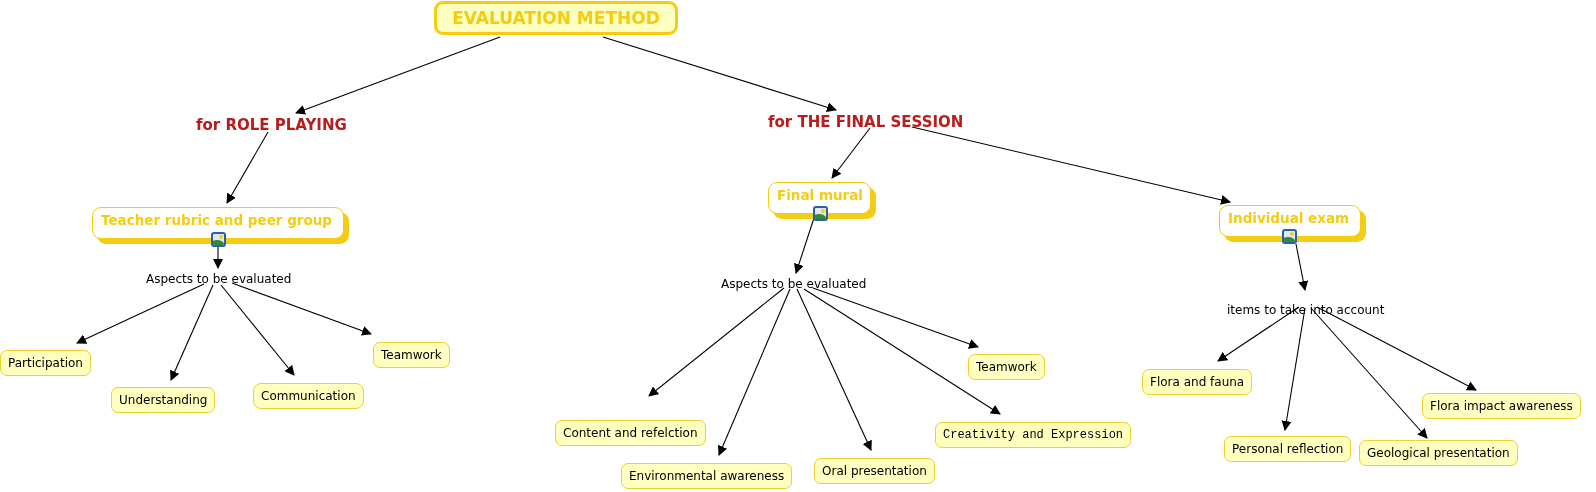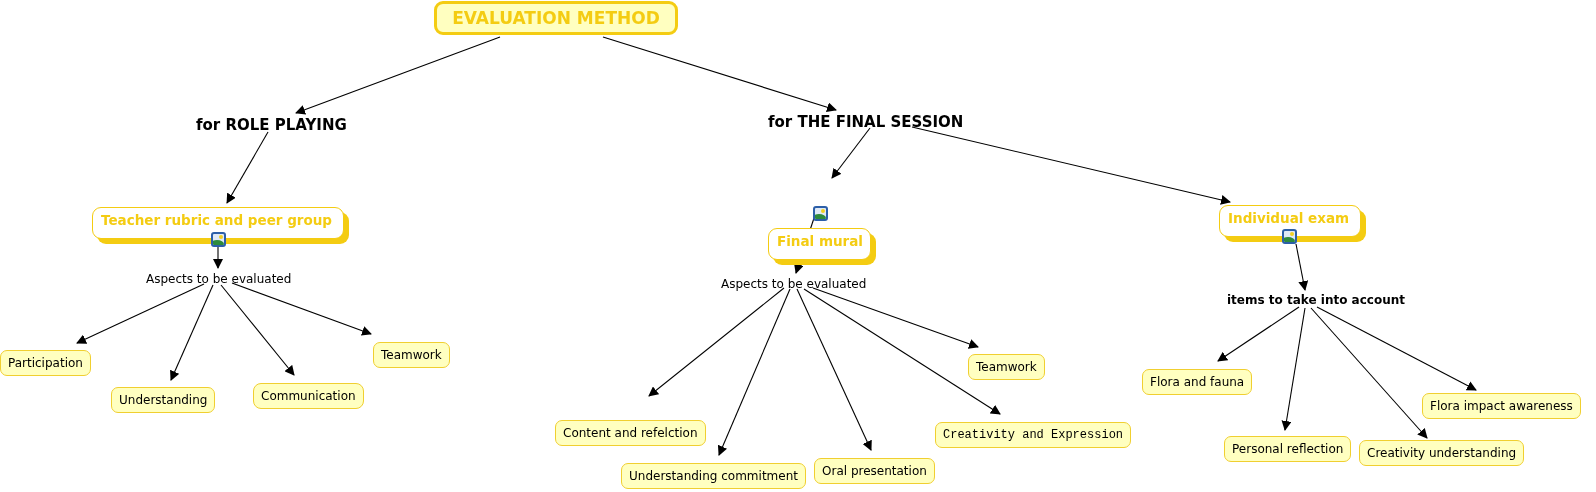--- a/index.html
+++ b/index.html
@@ -1,20 +1,20 @@
 <!DOCTYPE html>
 <html><head>
 <meta charset="utf-8">
 <style>
   html,body{margin:0;padding:0;background:#ffffff;}
   body{width:1596px;height:492px;position:relative;overflow:hidden;font-family:"DejaVu Sans","Liberation Sans",sans-serif;}
   svg#links{position:absolute;left:0;top:0;width:1596px;height:492px;}
   .node{position:absolute;box-sizing:border-box;white-space:nowrap;}
   .root{border:3px solid #f4cc12;border-radius:9px;background:#ffffc0;color:#f4cc12;font-weight:bold;font-size:17px;padding:4px 14px;}
-  .phrase-big{color:#000000;font-weight:bold;font-size:15px;}
+  .phrase-big{color:#b91c1c;font-weight:bold;font-size:15px;}
   .mid{border:1px solid #f4cc12;border-radius:9px;background:#fff;color:#f4cc12;font-weight:bold;font-size:13.5px;padding:4px 8px 10px 8px;box-shadow:5px 5px 0 #f4cc12;}
   .phrase{color:#000;font-size:12px;}
   .leaf{border:1px solid #f0cf30;border-radius:7px;background:#ffffc0;color:#000;font-size:12px;padding:5px 7px;}
   .img-icon{position:absolute;width:15px;height:15px;box-sizing:border-box;border:2px solid #2c5fa8;border-radius:3px;background:#dfe9f6;overflow:hidden;}
   .img-icon .sun{position:absolute;width:4px;height:4px;border-radius:50%;background:#f2d020;top:1px;right:1px;}
   .img-icon .hill{position:absolute;width:14px;height:8px;background:#2e8b3c;border-radius:50% 50% 0 0;bottom:-3px;left:-3px;}
 </style>
 </head>
 <body>
 
@@ -58,34 +58,34 @@
     <span class="hill"></span>
   </span>
 <div class="node phrase" style="left:146px;top:272px;">Aspects to be evaluated</div>
 <div class="node leaf" style="left:0px;top:350px;text-align:center;">Participation</div>
 <div class="node leaf" style="left:111px;top:387px;">Understanding</div>
 <div class="node leaf" style="left:253px;top:383px;border-radius:8px;">Communication</div>
 <div class="node leaf" style="left:373px;top:342px;">Teamwork</div>
 
 <div class="node phrase-big" style="left:768px;top:113px;">for THE FINAL SESSION</div>
 
-<div class="node mid" style="left:768px;top:182px;width:103px;margin-top:46px;">Final mural</div>
+<div class="node mid" style="left:768px;top:182px;width:103px;">Final mural</div>
 <span class="img-icon" style="left:813px;top:206px;">
     <span class="sun"></span>
     <span class="hill"></span>
   </span>
 <div class="node phrase" style="left:721px;top:277px;">Aspects to be evaluated</div>
 <div class="node leaf" style="left:555px;top:420px;">Content and refelction</div>
-<div class="node leaf" style="left:621px;top:463px;">Understanding commitment</div>
+<div class="node leaf" style="left:621px;top:463px;">Environmental awareness</div>
 <div class="node leaf" style="left:814px;top:458px;">Oral presentation</div>
 <div class="node leaf" style="left:935px;top:422px;font-family:Liberation Mono, monospace;">Creativity and Expression</div>
 <div class="node leaf" style="left:968px;top:354px;">Teamwork</div>
 
 <div class="node mid" style="left:1219px;top:205px;width:142px;">Individual exam</div>
 <span class="img-icon" style="left:1282px;top:229px;">
     <span class="sun"></span>
     <span class="hill"></span>
   </span>
-<div class="node phrase" style="left:1227px;top:293px;font-weight:bold;">items to take into account</div>
+<div class="node phrase" style="left:1227px;top:303px;">items to take into account</div>
 <div class="node leaf" style="left:1142px;top:369px;">Flora and fauna</div>
 <div class="node leaf" style="left:1224px;top:436px;">Personal reflection</div>
-<div class="node leaf" style="left:1359px;top:440px;">Creativity understanding</div>
+<div class="node leaf" style="left:1359px;top:440px;">Geological presentation</div>
 <div class="node leaf" style="left:1422px;top:393px;">Flora impact awareness</div>
 
 </body></html>

